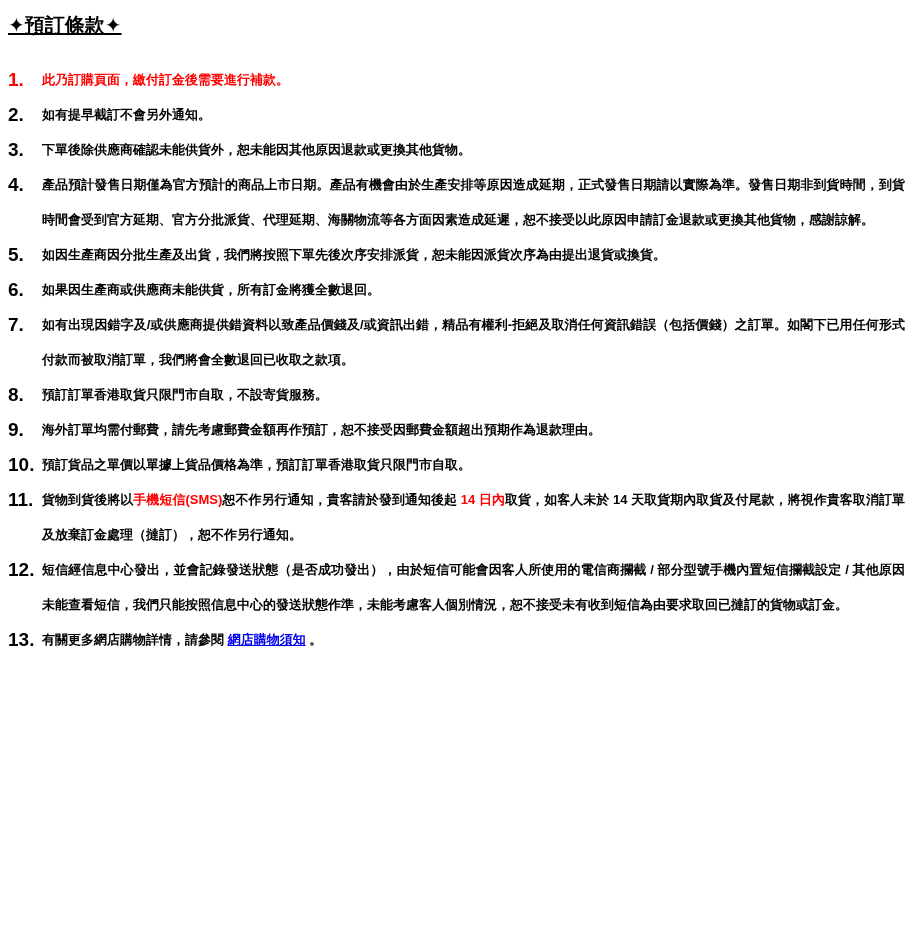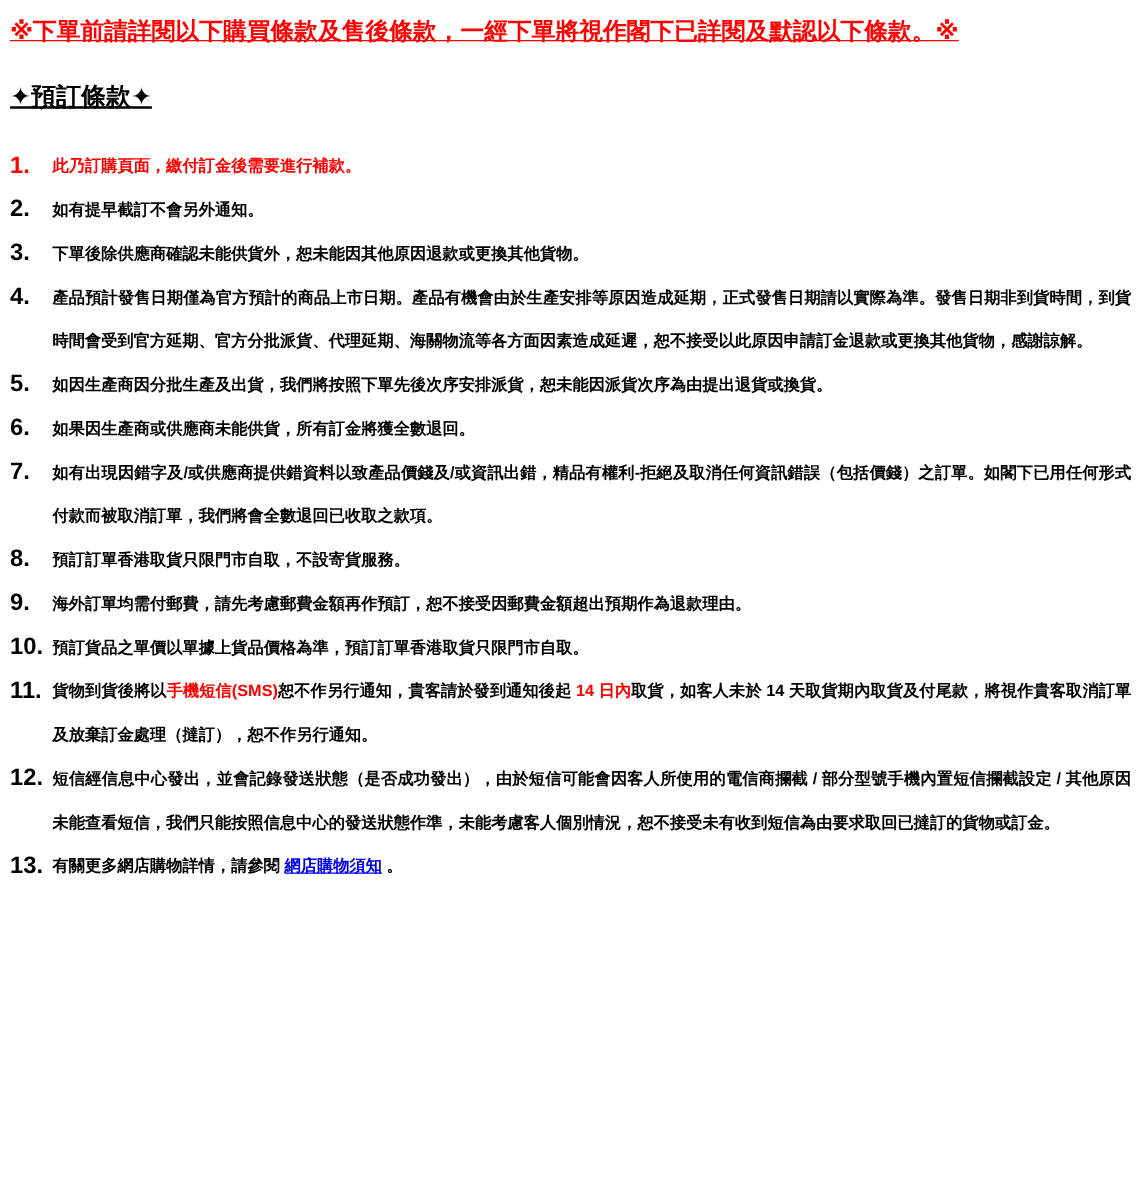--- a/index.html
+++ b/index.html
@@ -56,21 +56,20 @@
     text-decoration: underline;
     cursor: pointer;
     font-weight: 700;
     margin-top: 20px;
   }
 </style>
 </head>
 <body>
 
 <div class="page">
-  <div class="notice">※下單前請詳閱以下購買條款及售後條款，一經下單將視作閣下已詳閱及默認以下條款。※</div>
 
   <div>
     <span class="heading">✦預訂條款✦</span>
   </div>
 
   <div id="terms-list" class="terms-list">
       <div class="term">
         <span class="term-num red">1.</span>
         <div class="term-text"><span class="red">此乃訂購頁面，繳付訂金後需要進行補款。</span></div>
       </div>

